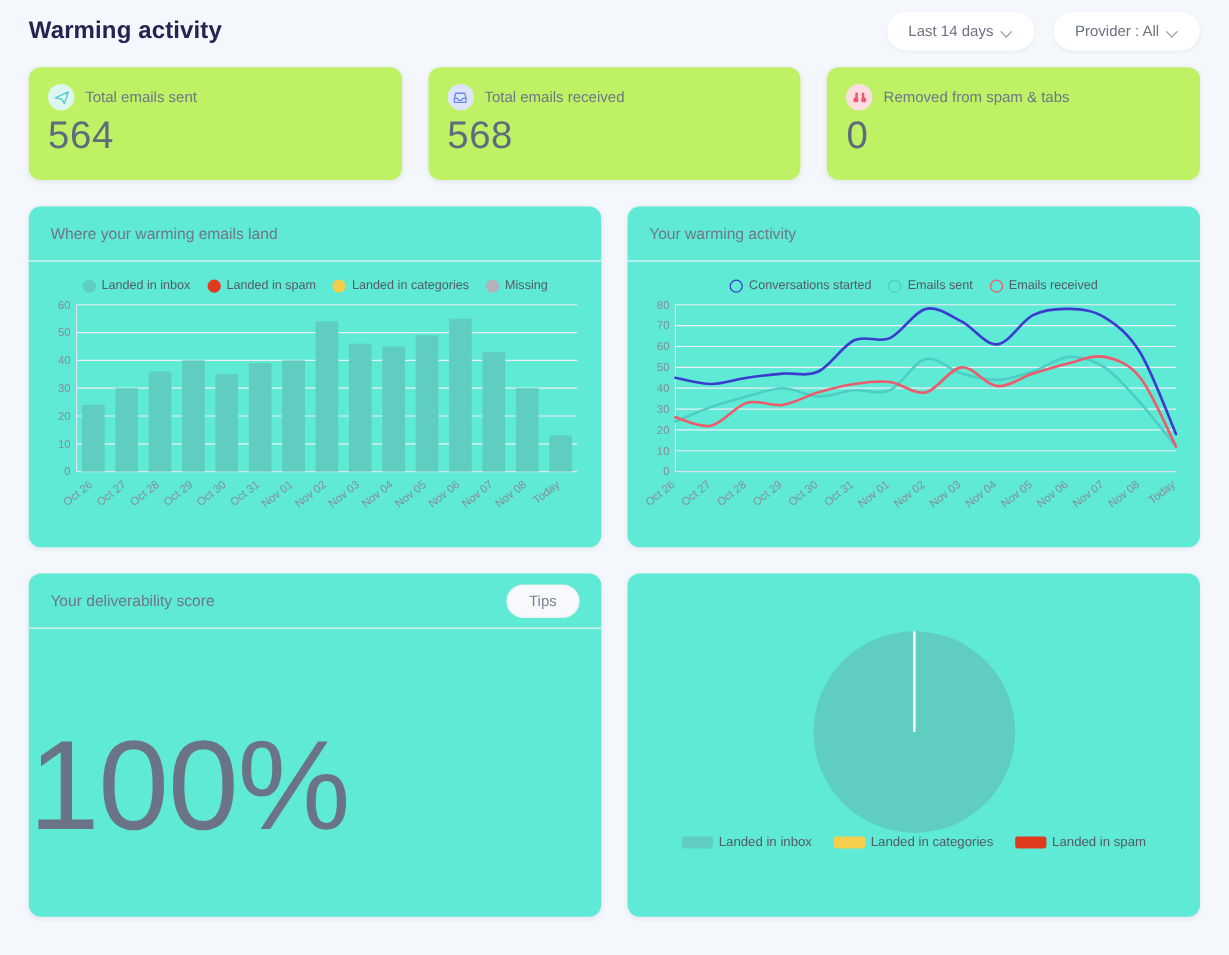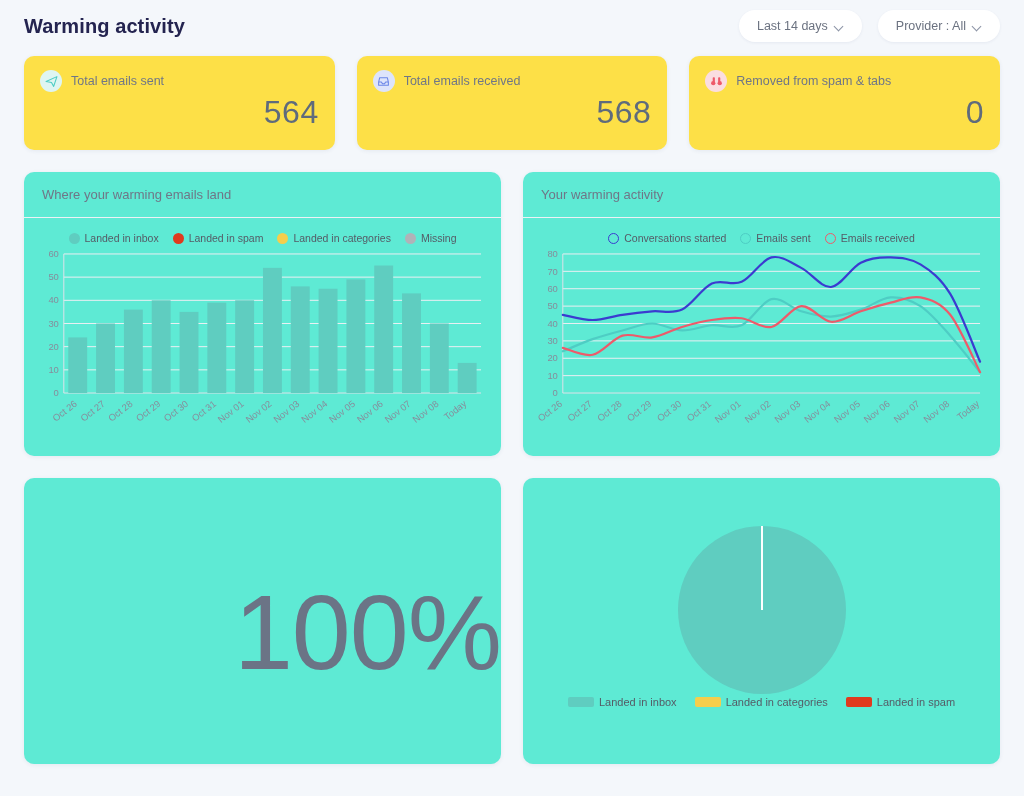--- a/index.html
+++ b/index.html
@@ -33,24 +33,23 @@
   .chev::after {
     content: ""; position: absolute; left: 0; top: 1px;
     width: 6px; height: 6px;
     border-right: 1.6px solid #8b93a5; border-bottom: 1.6px solid #8b93a5;
     transform: rotate(45deg);
   }
 
   
   .stats { display: flex; gap: 22px; margin-top: 12px; }
   .stat-card {
-    flex: 1; height: 94px; background: #fde047; border-radius: 10px;
+    flex: 1; height: 94px; background: #bef264; border-radius: 10px;
     box-shadow: 0 1px 4px rgba(40,60,110,.08);
     padding: 14px 16px 10px 16px;
-    text-align: right;
   }
   .stat-head { display: flex; align-items: center; gap: 9px; }
   .stat-ico {
     width: 22px; height: 22px; border-radius: 50%;
     display: flex; align-items: center; justify-content: center;
     flex: 0 0 22px;
   }
   .stat-ico svg { display: block; }
   .stat-label { font-size: 12.5px; color: #6f7687; }
   .stat-value {
@@ -92,21 +91,21 @@
   .chart-area { position: relative; margin-top: 4px; }
   svg.chart { display: block; width: 100%; }
 
   .tick { font-size: 9.5px; fill: #868d9b; font-family: "Liberation Sans", sans-serif; }
   .grid { stroke: #eceff3; stroke-width: 1; }
   .axis { stroke: #dfe3ea; stroke-width: 1; }
 
   
   .score-wrap {
     flex: 1; display: flex; flex-direction: column;
-    align-items: flex-end; justify-content: center; position: relative;
+    align-items: flex-start; justify-content: center; position: relative;
   }
   .score-num {
     font-size: 106px; font-weight: 300; color: #6b7486;
     letter-spacing: -1px; line-height: 1; margin-top: 22px;
   }
   .score-foot {
     display: flex; align-items: flex-start; gap: 18px;
     padding: 0 22px 20px 26px; width: 100%; margin-top: auto;
   }
   .badge {
@@ -321,20 +320,24 @@
             </svg>
         </div>
       </div>
     </div>
 
   </div>
 
   <div class="row">
 
     <div class="panel" style="height:286px">
+      <div class="panel-head">
+        <span class="panel-title">Your deliverability score</span>
+        <button class="tips-btn">Tips</button>
+      </div>
       <div class="score-wrap">
         <div class="score-num">100%</div>
       </div>
     </div>
 
     <div class="panel" style="height:286px">
       <div class="pie-wrap">
         <svg width="172" height="172" viewBox="0 0 172 172" id="pie-svg" style="margin-top:6px">
             <circle cx="86" cy="86" r="84" fill="#5fcdc0"></circle>
             <line x1="86" y1="86" x2="86" y2="2" stroke="#ffffff" stroke-width="2"></line>

